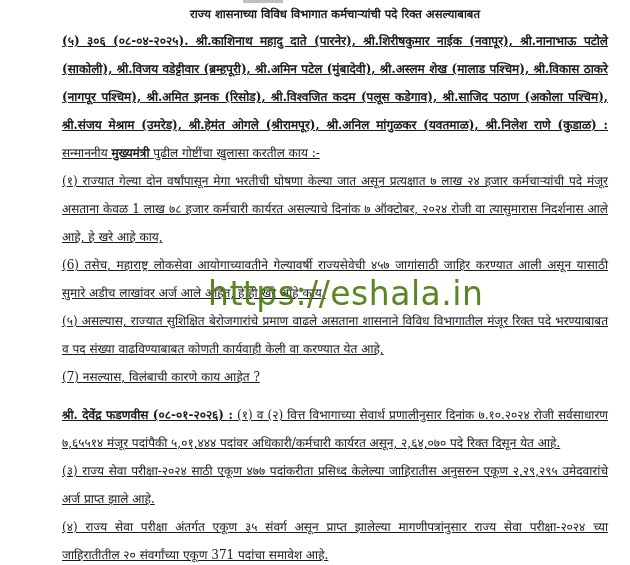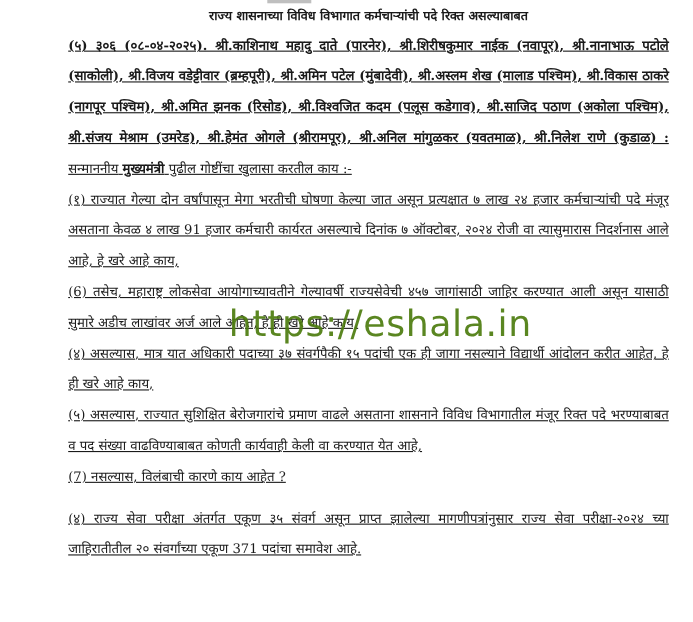--- a/index.html
+++ b/index.html
@@ -22,24 +22,28 @@
 <div class="doc">
   <p class="title">राज्य शासनाच्या विविध विभागात कर्मचाऱ्यांची पदे रिक्त असल्याबाबत</p>
 
   <p class="para">
     <span class="b">(५) ३०६ (०८-०४-२०२५). श्री.काशिनाथ महादु दाते (पारनेर), श्री.शिरीषकुमार नाईक (नवापूर), श्री.नानाभाऊ पटोले (साकोली), श्री.विजय वडेट्टीवार (ब्रम्हपूरी), श्री.अमिन पटेल (मुंबादेवी), श्री.अस्लम शेख (मालाड पश्चिम), श्री.विकास ठाकरे (नागपूर पश्चिम), श्री.अमित झनक (रिसोड), श्री.विश्वजित कदम (पलूस कडेगाव), श्री.साजिद पठाण (अकोला पश्चिम), श्री.संजय मेश्राम (उमरेड), श्री.हेमंत ओगले (श्रीरामपूर), श्री.अनिल मांगुळकर (यवतमाळ), श्री.निलेश राणे (कुडाळ) :</span>
     <span>सन्माननीय</span>
     <span class="b">मुख्यमंत्री</span>
     <span>पुढील गोष्टींचा खुलासा करतील काय :-</span>
   </p>
 
-  <p class="para">(१) राज्यात गेल्या दोन वर्षांपासून मेगा भरतीची घोषणा केल्या जात असून प्रत्यक्षात ७ लाख २४ हजार कर्मचाऱ्यांची पदे मंजूर असताना केवळ ४ लाख 91 हजार कर्मचारी कार्यरत असल्याचे दिनांक ७ ऑक्टोबर, २०२४ रोजी वा त्यासुमारास निदर्शनास आले आहे, हे खरे आहे काय,</p>
+  <p class="para">(१) राज्यात गेल्या दोन वर्षांपासून मेगा भरतीची घोषणा केल्या जात असून प्रत्यक्षात ७ लाख २४ हजार कर्मचाऱ्यांची पदे मंजूर असताना केवळ 1 लाख ७८ हजार कर्मचारी कार्यरत असल्याचे दिनांक ७ ऑक्टोबर, २०२४ रोजी वा त्यासुमारास निदर्शनास आले आहे, हे खरे आहे काय,</p>
   <p class="para">(6) तसेच, महाराष्ट्र लोकसेवा आयोगाच्यावतीने गेल्यावर्षी राज्यसेवेची ४५७ जागांसाठी जाहिर करण्यात आली असून यासाठी सुमारे अडीच लाखांवर अर्ज आले आहेत, हे ही खरे आहे काय,</p>
-  <p class="para">(४) असल्यास, मात्र यात अधिकारी पदाच्या ३७ संवर्गपैकी १५ पदांची एक ही जागा नसल्याने विद्यार्थी आंदोलन करीत आहेत, हे ही खरे आहे काय,</p>
   <p class="para">(५) असल्यास, राज्यात सुशिक्षित बेरोजगारांचे प्रमाण वाढले असताना शासनाने विविध विभागातील मंजूर रिक्त पदे भरण्याबाबत व पद संख्या वाढविण्याबाबत कोणती कार्यवाही केली वा करण्यात येत आहे,</p>
   <p class="para">(7) नसल्यास, विलंबाची कारणे काय आहेत ?</p>
 
   <div class="gap"></div>
 
+  <p class="para">
+    <span class="b">श्री. देवेंद्र फडणवीस (०८-०१-२०२६) :</span>
+    <span>(१) व (२) वित्त विभागाच्या सेवार्थ प्रणालीनुसार दिनांक ७.१०.२०२४ रोजी सर्वसाधारण ७,६५५१४ मंजूर पदांपैकी ५,०१,४४४ पदांवर अधिकारी/कर्मचारी कार्यरत असून, २,६४,०७० पदे रिक्त दिसून येत आहे.</span>
+  </p>
+  <p class="para">(३) राज्य सेवा परीक्षा-२०२४ साठी एकूण ४७७ पदांकरीता प्रसिध्द केलेल्या जाहिरातीस अनुसरुन एकूण २,२९,२९५ उमेदवारांचे अर्ज प्राप्त झाले आहे.</p>
   <p class="para">(४) राज्य सेवा परीक्षा अंतर्गत एकूण ३५ संवर्ग असून प्राप्त झालेल्या मागणीपत्रांनुसार राज्य सेवा परीक्षा-२०२४ च्या जाहिरातीतील २० संवर्गांच्या एकूण 371 पदांचा समावेश आहे.</p>
 </div>
 
 <div class="watermark">https://eshala.in</div>
 
 </body></html>

